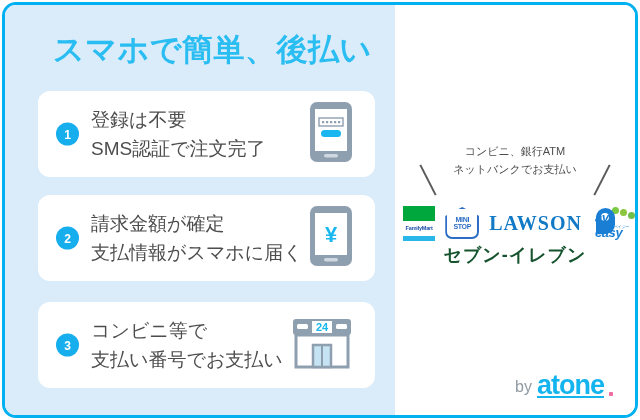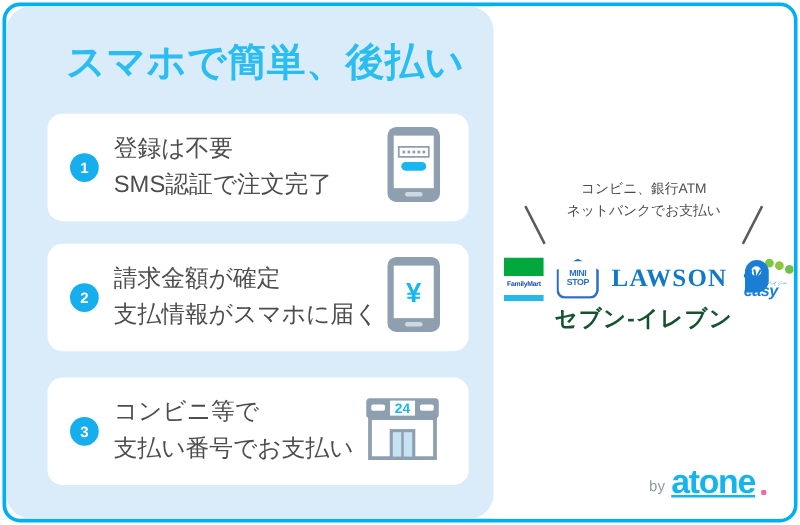--- a/index.html
+++ b/index.html
@@ -29,21 +29,20 @@
     overflow: hidden;
   }
   .left-panel {
     position: absolute;
     left: 0;
     top: 0;
     width: 390px;
     height: 100%;
     background: #daecfa;
     box-sizing: border-box;
-    border-radius: 20px;
   }
   .right-panel {
     position: absolute;
     left: 390px;
     top: 0;
     right: 0;
     height: 100%;
     background: #ffffff;
   }
   .headline {
@@ -256,21 +255,21 @@
   .footer-brand {
     position: absolute;
     right: 22px;
     bottom: 16px;
     display: flex;
     align-items: flex-end;
     gap: 5px;
   }
   .footer-brand .by {
     color: #8f9aa3;
-    font-size: 12px;
+    font-size: 16px;
     padding-bottom: 3px;
   }
   .footer-brand .atone {
     color: #14b4ef;
     font-size: 27px;
     font-weight: bold;
     letter-spacing: -1px;
     line-height: 1;
     text-decoration: underline;
   }

